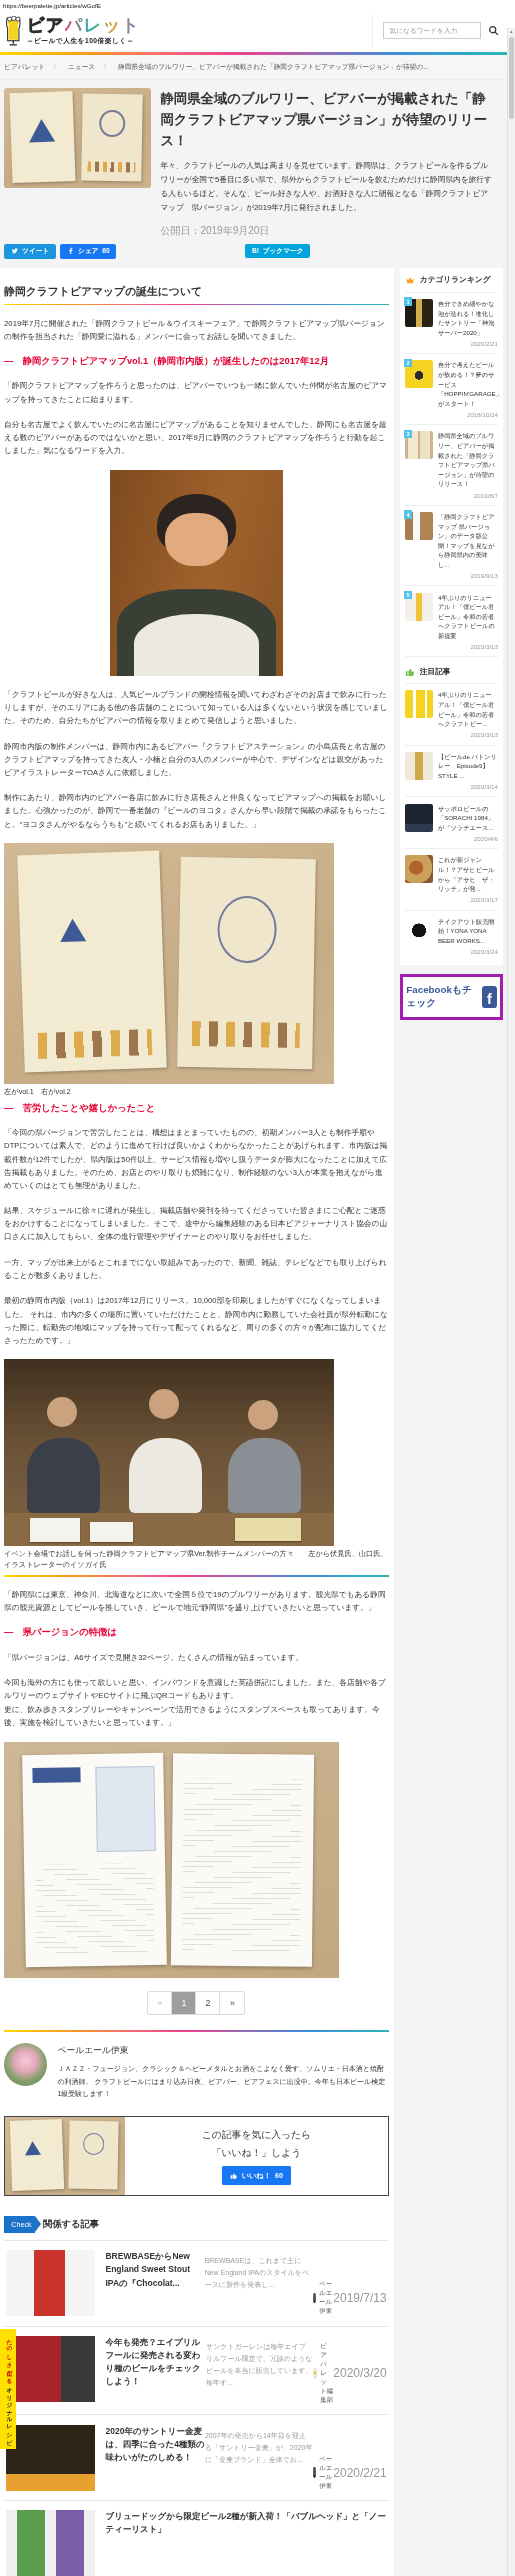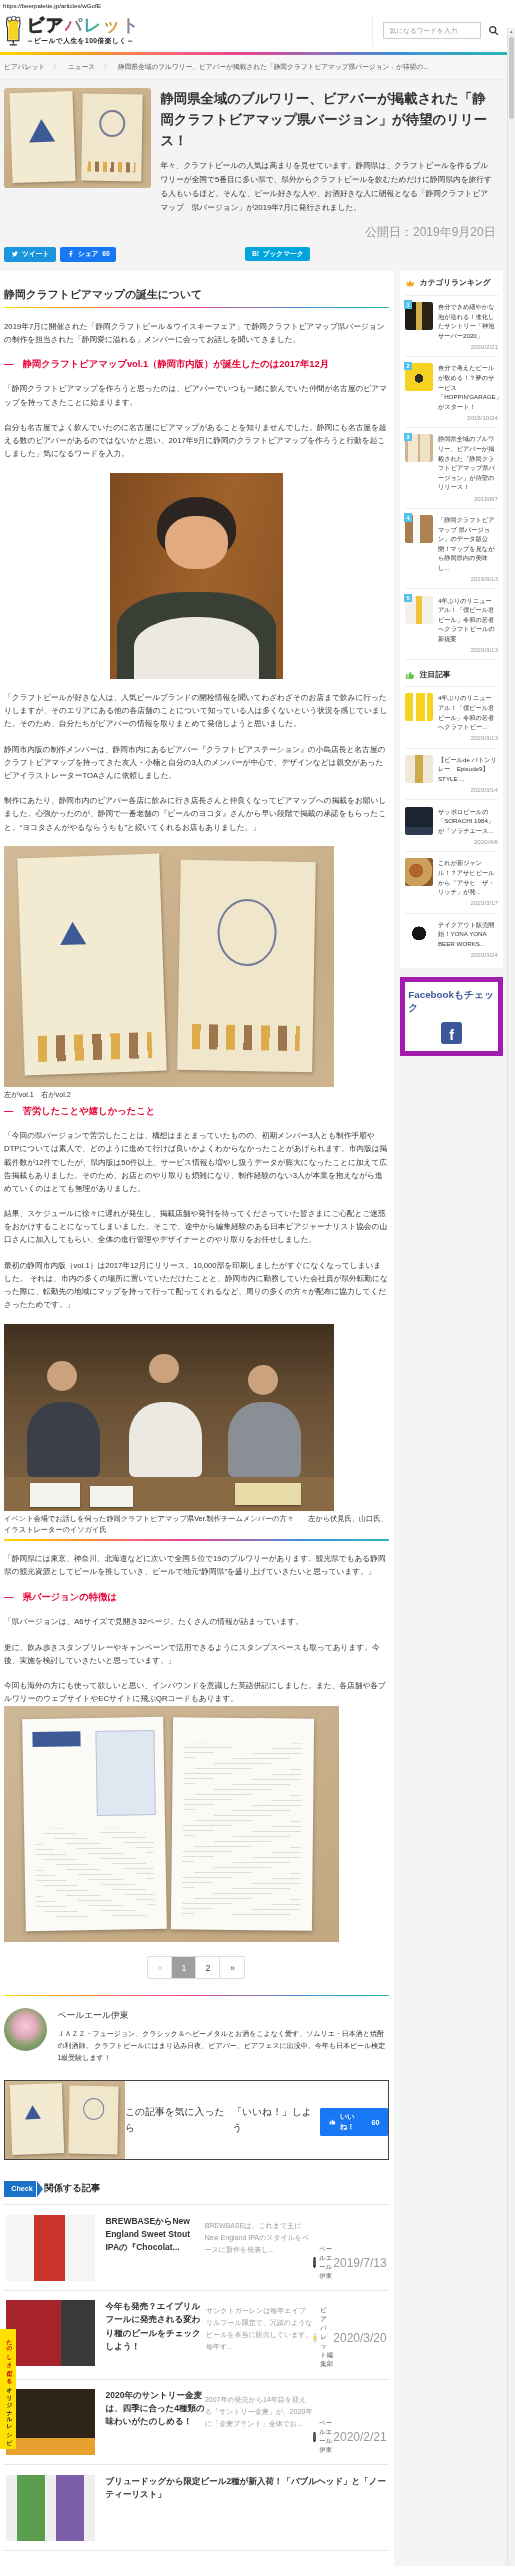--- a/index.html
+++ b/index.html
@@ -40,21 +40,21 @@
   .crumb-sep { margin:0 6.2px; color:#888; }
 
   
   .article-head { background:#f4f4f4; padding:8.2px 4.1px 0; }
   .head-flex { display:flex; gap:9.3px; }
   .photo { position:relative; overflow:hidden; }
   .feat-img { width:147px; height:100px; border-radius:3.1px; flex:none; }
   .head-right { flex:1; padding-right:7.2px; }
   h1.a-title { font-size:13.4px; line-height:1.55; margin:1px 0 7.2px; font-weight:700; color:#333; }
   .intro { font-size:7.7px; line-height:1.85; margin:0; color:#333; }
-  .pubdate { text-align:right; color:#999; font-size:12px; margin:8.2px 0 2.1px; }
+  .pubdate { color:#999; font-size:10px; margin:8.2px 0 2.1px; }
   .share-row { display:flex; align-items:center; padding:4.1px 0 9.3px; }
   .btn { color:#fff; font-size:6.7px; font-weight:700; border-radius:2.1px; padding:3.6px 6.7px;
          display:inline-flex; align-items:center; gap:3.6px; cursor:pointer; line-height:1; }
   .btn svg { width:7.7px; height:7.7px; }
   .btn-tweet  { background:#1b95e0; }
   .btn-share  { background:#1877f2; margin-left:4.1px; }
   .btn-hatena { background:#00a5de; margin-left:129px; }
   .hatena-b { font-weight:800; }
 
   
@@ -121,29 +121,29 @@
   
   .writer-card { display:flex; gap:10.3px; margin:10.3px 0 15.5px; }
   .writer-avatar { width:43px; height:43px; border-radius:50%; flex:none; }
   .av-rose { background:radial-gradient(circle at 50% 42%,#f2cdd8 0%,#e3a8ba 32%,#85a06b 60%,#5f7d4e 100%); }
   .writer-name { font-size:8.8px; font-weight:400; margin:2.1px 0 6.2px; }
   .writer-bio { font-size:7px; line-height:1.75; color:#333; }
 
   
   .like-box { border:0.5px solid #444; display:flex; margin:3.1px 0 20.6px; background:#fff; }
   .like-img { width:120px; height:78px; flex:none; }
-  .like-right { flex:1; display:flex; flex-direction:row; align-items:center; justify-content:center; gap:2.1px; }
+  .like-right { flex:1; display:flex; flex-direction:column; align-items:center; justify-content:center; gap:2.1px; }
   .like-line { font-size:9.8px; color:#333; line-height:1.6; }
   .like-btn { margin-top:4.1px; background:#1877f2; color:#fff; border-radius:1.5px; padding:4.1px 8.2px;
               font-size:7.2px; font-weight:700; display:inline-flex; align-items:center; gap:4.1px; cursor:pointer; }
   .like-btn svg { width:7.7px; height:7.7px; }
 
   
   .check-row { display:flex; align-items:center; gap:8.2px; margin:2.1px 0 1px; }
-  .check-tag { background:#1a73c9; color:#fff; font-size:7.2px; font-weight:700; padding:4.6px 3.1px 4.6px 7.2px;
+  .check-tag { background:#1a73c9; color:#fff; font-size:7.2px; font-weight:400; padding:4.6px 3.1px 4.6px 7.2px;
                position:relative; line-height:1; cursor:pointer; }
   .check-tag::after { content:""; position:absolute; right:-6.7px; top:0; width:0; height:0;
                border-top:8.2px solid transparent; border-bottom:8.2px solid transparent; border-left:6.7px solid #1a73c9; }
   .rel-heading { font-size:9.3px; font-weight:700; color:#333; }
   .rel-list { border-top:0.5px solid #e8e8e8; margin-top:7.2px; }
   .rel-item { display:flex; gap:10.3px; padding:9.3px 2.1px; border-bottom:0.5px solid #e8e8e8; }
   .rel-thumb { width:89px; height:66px; flex:none; cursor:pointer; }
   .rel-body { flex:1; display:flex; flex-direction:row; }
   .rel-title { font-size:8.5px; font-weight:700; line-height:1.55; color:#333; cursor:pointer; }
   .rel-ex { font-size:7px; color:#9a9a9a; line-height:1.7; margin-top:5.2px; }
@@ -178,22 +178,22 @@
   .t-r2 { background:radial-gradient(circle at 50% 55%,#2b2b2b 0 20%,#f5d320 21%); border-radius:2.1px; }
   .t-r3 { background:linear-gradient(90deg,#cdb48f 0 12%,#f1e8cf 12% 45%,#cdb48f 45% 55%,#ece2c6 55% 88%,#cdb48f 88%); border-radius:2.1px; }
   .t-r4 { background:linear-gradient(90deg,#a87c4f 0 30%,#f8f8f8 30% 55%,#b08355 55%); border-radius:2.1px; }
   .t-r5 { background:linear-gradient(90deg,#f3f0ea 0 38%,#f2c23a 38% 62%,#f3f0ea 62%); border-radius:2.1px; }
   .t-f1 { background:linear-gradient(90deg,#f5d320 0 30%,#fff 30% 40%,#f5d320 40% 70%,#fff 70% 80%,#f5d320 80%); border-radius:2.1px; }
   .t-f2 { background:linear-gradient(90deg,#efe9da 0 35%,#cfa84a 35% 65%,#efe9da 65%); border-radius:2.1px; }
   .t-f3 { background:linear-gradient(180deg,#1c2433 0 70%,#2e3a50 70%); border-radius:2.1px; }
   .t-f4 { background:radial-gradient(circle at 40% 45%,#b0632d 0 30%,#caa05a 31% 70%,#8a5a30 71%); border-radius:2.1px; }
   .t-f5 { background:radial-gradient(circle at 50% 48%,#141414 0 34%,#ffffff 35%); border-radius:2.1px; }
 
-  .fb-box { background:#fff; border:5px solid #a21caf; margin-top:9.3px; display:flex; align-items:center;
-            justify-content:center; gap:7.2px; padding:7.2px 3.1px; cursor:pointer;flex-direction:column; }
+  .fb-box { background:#fff; border:3px solid #a21caf; margin-top:9.3px; display:flex; align-items:center;
+            justify-content:center; gap:7.2px; padding:7.2px 3.1px; cursor:pointer; }
   .fb-text { color:#3b5998; font-size:9.8px; font-weight:700; }
   .fb-icon { width:21.6px; height:21.6px; background:#3b5998; border-radius:3.1px; color:#fff; font-weight:800;
              font-size:14.4px; display:flex; align-items:flex-end; justify-content:center; line-height:1.15; }
 
   
   .side-banner { position:absolute; left:0; top:2329px; width:15.5px; background:#ffe000; padding:6.2px 1.5px;
                  writing-mode:vertical-rl; text-orientation:upright; font-size:5.7px; font-weight:700;
                  letter-spacing:1px; cursor:pointer; display:flex; gap:2.1px; }
   .sb1 { color:#c40000; }
   .sb2 { color:#222; }
@@ -314,42 +314,43 @@
         <div class="mp-card2">
             <div class="mp-stamp"></div>
             <div class="mp-glassrow"></div>
           </div>
       </div>
       <div class="caption">左がvol.1　右がvol.2</div>
 
       <h3 class="a-h3">―　苦労したことや嬉しかったこと</h3>
       <p class="a-p">「今回の県バージョンで苦労したことは、構想はまとまっていたものの、初期メンバー3人とも制作手順やDTPについては素人で、どのように進めて行けば良いかよくわからなかったことがあげられます。市内版は掲載件数が12件でしたが、県内版は50件以上、サービス情報も増やし扱うデータが膨大になったことに加えて広告掲載もありました。そのため、お店とのやり取りも煩雑になり、制作経験のない3人が本業を抱えながら進めていくのはとても無理がありました。</p>
       <p class="a-p">結果、スケジュールに徐々に遅れが発生し、掲載店舗や発刊を待ってくださっていた皆さまにご心配とご迷惑をおかけすることになってしまいました。そこで、途中から編集経験のある日本ビアジャーナリスト協会の山口さんに加入してもらい、全体の進行管理やデザイナーとのやり取りをお任せしました。</p>
+      <p class="a-p">一方、マップが出来上がるとこれまでにない取組みであったので、新聞、雑誌、テレビなどでも取り上げられることが数多くありました。</p>
       <p class="a-p">最初の静岡市内版（vol.1）は2017年12月にリリース。10,000部を印刷しましたがすぐになくなってしまいました。 それは、市内の多くの場所に置いていただけたことと、静岡市内に勤務していた会社員が県外転勤になった際に、転勤先の地域にマップを持って行って配ってくれるなど、周りの多くの方々が配布に協力してくださったためです。」</p>
 
       <div class="photo a-img img-group ph-group">
         <div class="g-table"></div>
         <div class="g-head" style="left:13%; top:20%;"></div>
           <div class="g-body" style="left:7%; bottom:18%; background:#3a3f4a;"></div>
         <div class="g-head" style="left:44%; top:16%;"></div>
           <div class="g-body" style="left:38%; bottom:18%; background:#ece8e2;"></div>
         <div class="g-head" style="left:74%; top:22%;"></div>
           <div class="g-body" style="left:68%; bottom:18%; background:#8a8f95;"></div>
         <div class="g-stack" style="left:8%; bottom:2%; width:15%; height:13%;"></div>
         <div class="g-stack" style="left:26%; bottom:2%; width:13%; height:11%;"></div>
         <div class="g-stack" style="left:70%; bottom:3%; width:20%; height:12%; background:#e8dca8;"></div>
       </div>
       <div class="caption">イベント会場でお話しを伺った静岡クラフトビアマップ県Ver.制作チームメンバーの方々　　左から伏見氏、山口氏、イラストレーターのイソガイ氏</div>
 
       <div class="gradline"></div>
       <p class="a-p">「静岡県には東京、神奈川、北海道などに次いで全国５位で19のブルワリーがあります。観光県でもある静岡県の観光資源としてビールを推していき、ビールで地元“静岡県”を盛り上げていきたいと思っています。」</p>
       <h3 class="a-h3">―　県バージョンの特徴は</h3>
       <p class="a-p">「県バージョンは、A6サイズで見開き32ページ。たくさんの情報が詰まっています。</p>
+      <p class="a-p" style="margin-bottom:1px">今回も海外の方にも使って欲しいと思い、インバウンドを意識した英語併記にしました。また、各店舗や各ブルワリーのウェブサイトやECサイトに飛ぶQRコードもあります。</p>
       <p class="a-p">更に、飲み歩きスタンプリレーやキャンペーンで活用できるようにスタンプスペースも取ってあります。今後、実施を検討していきたいと思っています。」</p>
-      <p class="a-p" style="margin-bottom:1px">今回も海外の方にも使って欲しいと思い、インバウンドを意識した英語併記にしました。また、各店舗や各ブルワリーのウェブサイトやECサイトに飛ぶQRコードもあります。</p>
 
       <div class="photo a-img img-booklet ph-booklet">
         <div class="bk-page bk-left">
             <div class="bk-band"></div>
             <div class="bk-map"></div>
             <div class="bk-lines" style="top:52%"></div>
           </div>
         <div class="bk-page bk-right">
             <div class="bk-lines"></div>
           </div>

